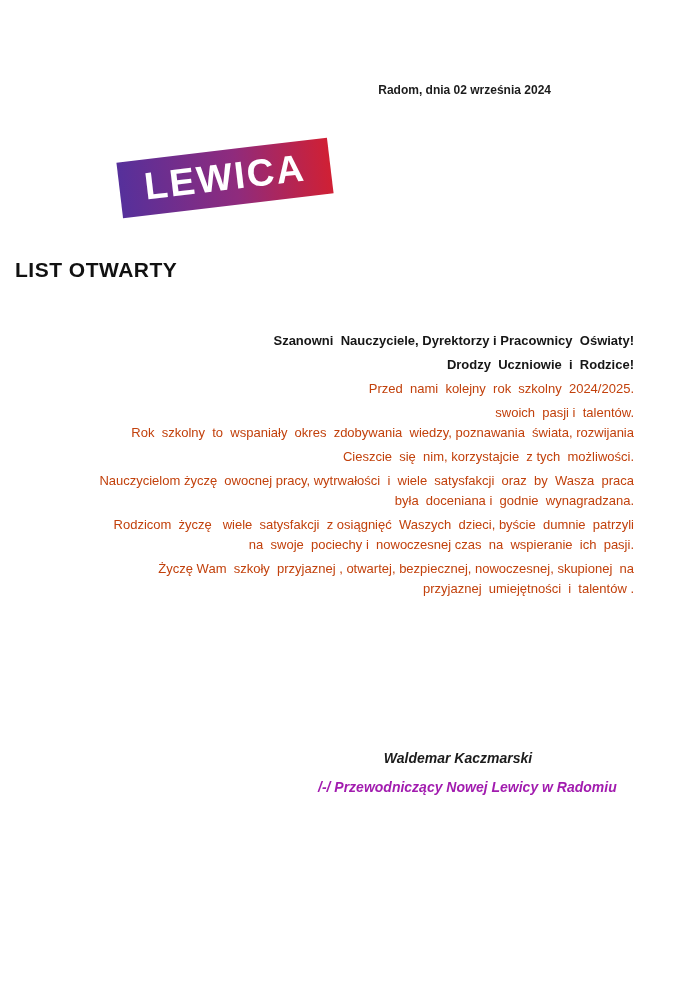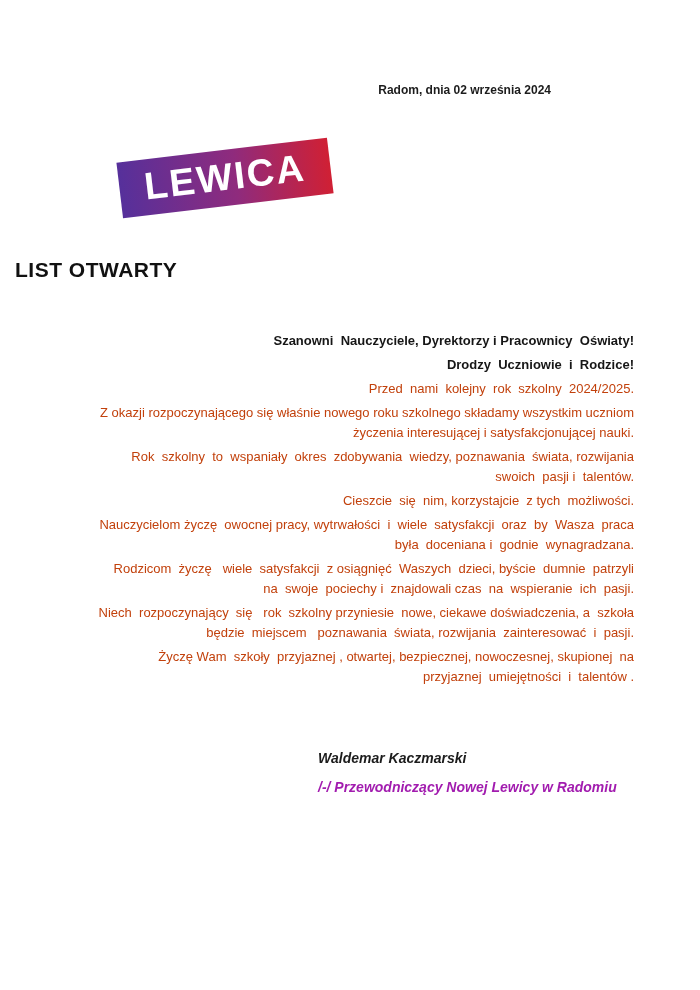--- a/index.html
+++ b/index.html
@@ -63,21 +63,21 @@
     font-size: 13px;
     line-height: 20px;
     color: #c2410c;
   }
   .para.b .line { font-weight: bold; color: #161616; }
   .signature {
     position: absolute;
     top: 750px;
     left: 318px;
     width: 280px;
-    text-align: left;
+    text-align: center;
   }
   .sig-name {
     font-size: 14px;
     font-weight: bold;
     font-style: italic;
     line-height: 17px;
     margin-bottom: 12px;
     color: #1c1c1c;
     white-space: pre;
   }
@@ -107,41 +107,33 @@
     <div class="para b">
       <div class="line">Szanowni  Nauczyciele, Dyrektorzy i Pracownicy  Oświaty!</div>
     </div>
     <div class="para b">
       <div class="line">Drodzy  Uczniowie  i  Rodzice!</div>
     </div>
     <div class="para">
       <div class="line">Przed  nami  kolejny  rok  szkolny  2024/2025.</div>
     </div>
     <div class="para">
-      <div class="line">Z okazji rozpoczynającego się właśnie nowego roku szkolnego składamy wszystkim uczniom</div>
-      <div class="line">życzenia interesującej i satysfakcjonującej nauki.</div>
-    </div>
-    <div class="para">
+      <div class="line">swoich  pasji i  talentów.</div>
       <div class="line">Rok  szkolny  to  wspaniały  okres  zdobywania  wiedzy, poznawania  świata, rozwijania</div>
-      <div class="line">swoich  pasji i  talentów.</div>
     </div>
     <div class="para">
       <div class="line">Cieszcie  się  nim, korzystajcie  z tych  możliwości.</div>
     </div>
     <div class="para">
       <div class="line">Nauczycielom życzę  owocnej pracy, wytrwałości  i  wiele  satysfakcji  oraz  by  Wasza  praca</div>
       <div class="line">była  doceniana i  godnie  wynagradzana.</div>
     </div>
     <div class="para">
       <div class="line">Rodzicom  życzę   wiele  satysfakcji  z osiągnięć  Waszych  dzieci, byście  dumnie  patrzyli</div>
-      <div class="line">na  swoje  pociechy i  znajdowali czas  na  wspieranie  ich  pasji.</div>
-    </div>
-    <div class="para">
-      <div class="line">Niech  rozpoczynający  się   rok  szkolny przyniesie  nowe, ciekawe doświadczenia, a  szkoła</div>
-      <div class="line">będzie  miejscem   poznawania  świata, rozwijania  zainteresować  i  pasji.</div>
+      <div class="line">na  swoje  pociechy i  nowoczesnej czas  na  wspieranie  ich  pasji.</div>
     </div>
     <div class="para">
       <div class="line">Życzę Wam  szkoły  przyjaznej , otwartej, bezpiecznej, nowoczesnej, skupionej  na</div>
       <div class="line">przyjaznej  umiejętności  i  talentów .</div>
     </div>
   </div>
 
   <div class="signature">
     <div class="sig-name">Waldemar Kaczmarski</div>
     <div class="sig-role">/-/ Przewodniczący Nowej Lewicy w Radomiu</div>

